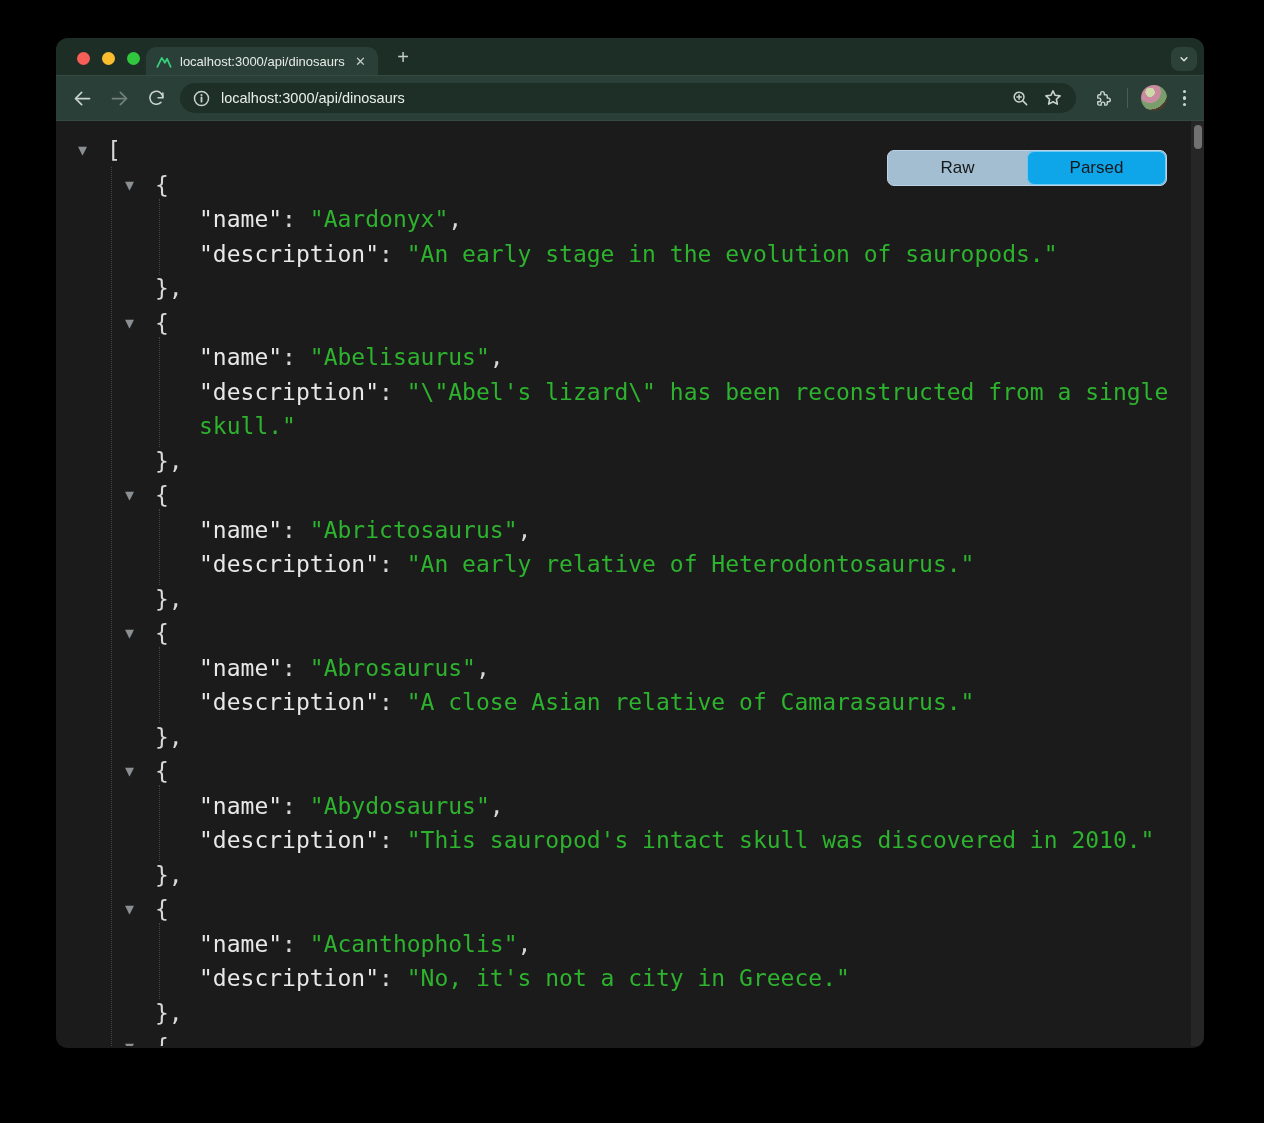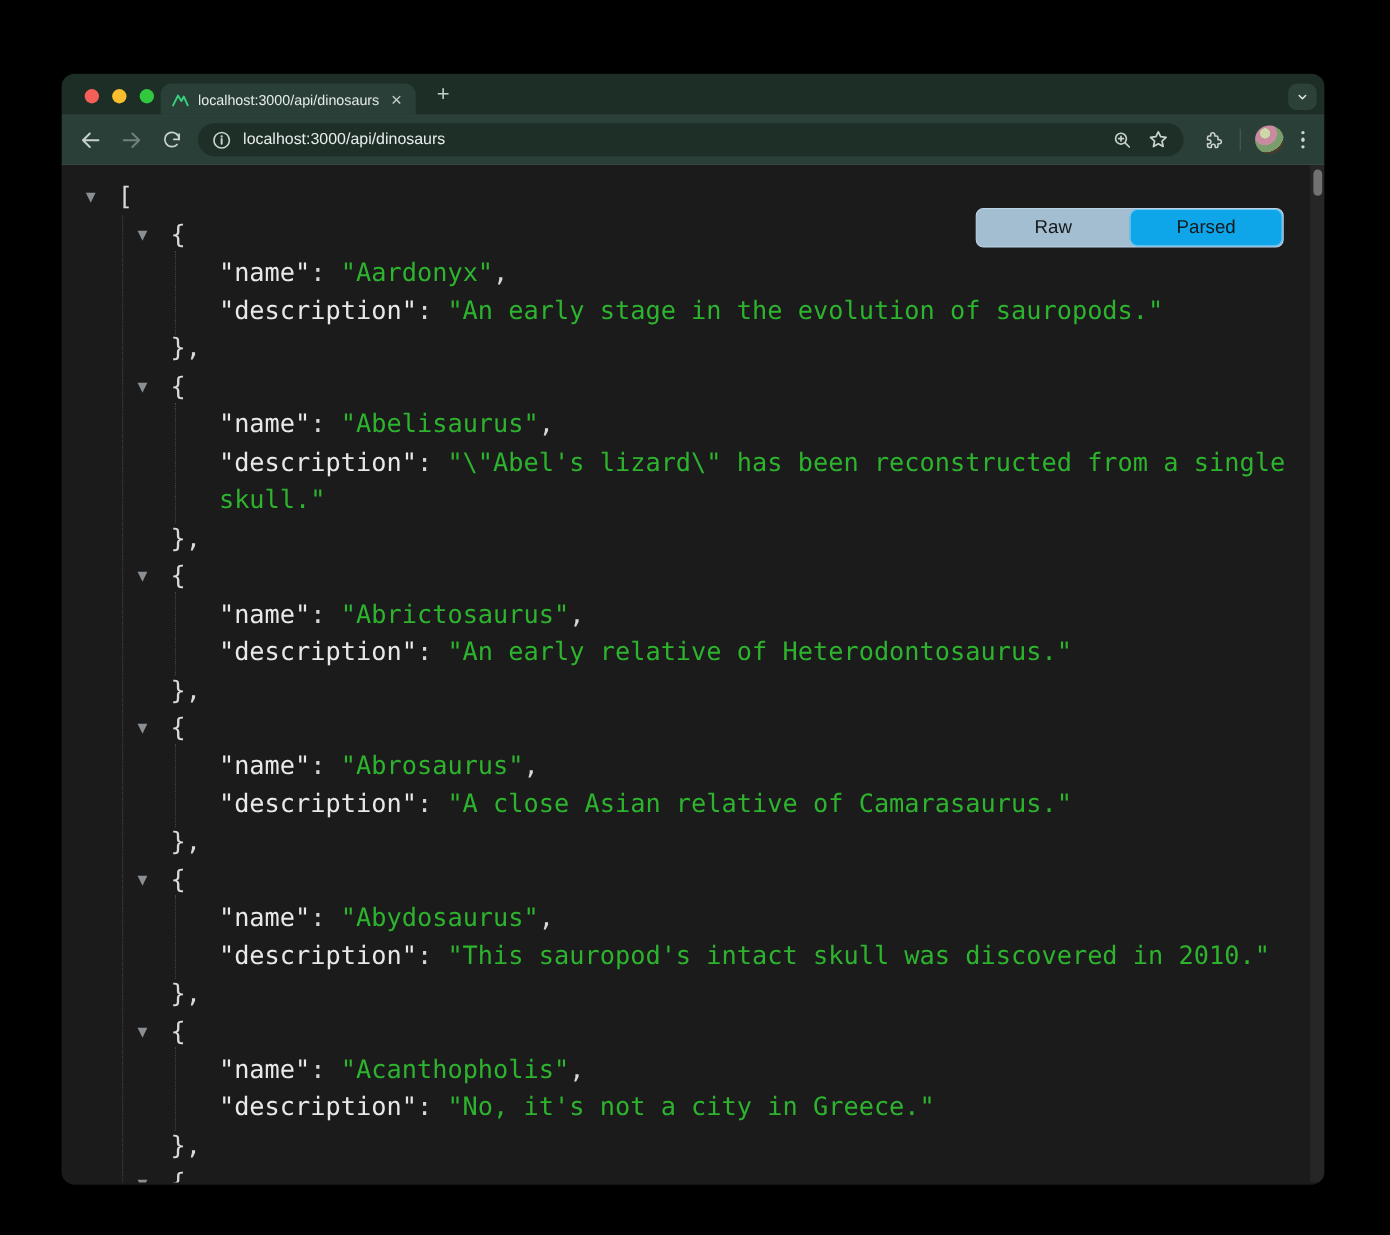--- a/index.html
+++ b/index.html
@@ -1,21 +1,20 @@
 <!DOCTYPE html>
 <html><head>
 <meta charset="utf-8">
 <style>
   html,body{margin:0;padding:0;background:#000;width:1264px;height:1123px;overflow:hidden;}
   *{box-sizing:border-box;}
   .window{
     position:absolute;left:56px;top:38px;width:1148px;height:1010px;
     border-radius:12px;overflow:hidden;background:#1b1b1c;
     font-family:"Liberation Sans",sans-serif;
-    margin-top:29px;
   }
   
   .tabstrip{position:relative;height:37px;background:#1c2e26;}
   .traffic{position:absolute;top:14px;left:21px;display:flex;gap:12px;}
   .traffic .dot{width:13px;height:13px;border-radius:50%;}
   .dot.red{background:#f55f57;}
   .dot.yellow{background:#f9bd2e;}
   .dot.green{background:#31c73f;}
   .tab{
     position:absolute;left:90px;top:9px;width:232px;height:28px;
@@ -55,21 +54,21 @@
   .kebab{margin-left:12px;display:flex;flex-direction:column;gap:3px;padding:4px;cursor:pointer;}
   .kebab i{width:3.5px;height:3.5px;border-radius:50%;background:#cdd5d1;display:block;}
   
   .content{
     position:relative;height:925px;background:#1b1b1c;overflow:hidden;
     font-family:"DejaVu Sans Mono",monospace;font-size:23px;line-height:34.5px;
   }
   .scrolltrack{position:absolute;right:0;top:0;bottom:0;width:13px;background:#262626;cursor:pointer;}
   .scrollthumb{position:absolute;right:2.5px;top:4px;width:8px;height:24px;border-radius:4px;background:#717171;cursor:grab;}
   .toggle{
-    position:absolute;top:39px;right:37px;width:280px;height:36px;display:flex;
+    position:absolute;top:29px;right:37px;width:280px;height:36px;display:flex;
     border:1px solid #bcd3e6;border-radius:7px;overflow:hidden;background:#a3bed0;
     font-family:"Liberation Sans",sans-serif;font-size:17px;z-index:5;
   }
   .seg{flex:1;display:flex;align-items:center;justify-content:center;color:#15181a;cursor:pointer;}
   .seg.selected{background:#0ea5e9;border-radius:7px;box-shadow:inset 0 0 0 1px rgba(255,255,255,.4);}
   .tree{padding-top:12px;}
   .line{position:relative;padding-right:22px;}
   .line.root{padding-left:51px;color:#efefef;}
   .line.brace{padding-left:99px;}
   .line.kv{padding-left:143px;}

